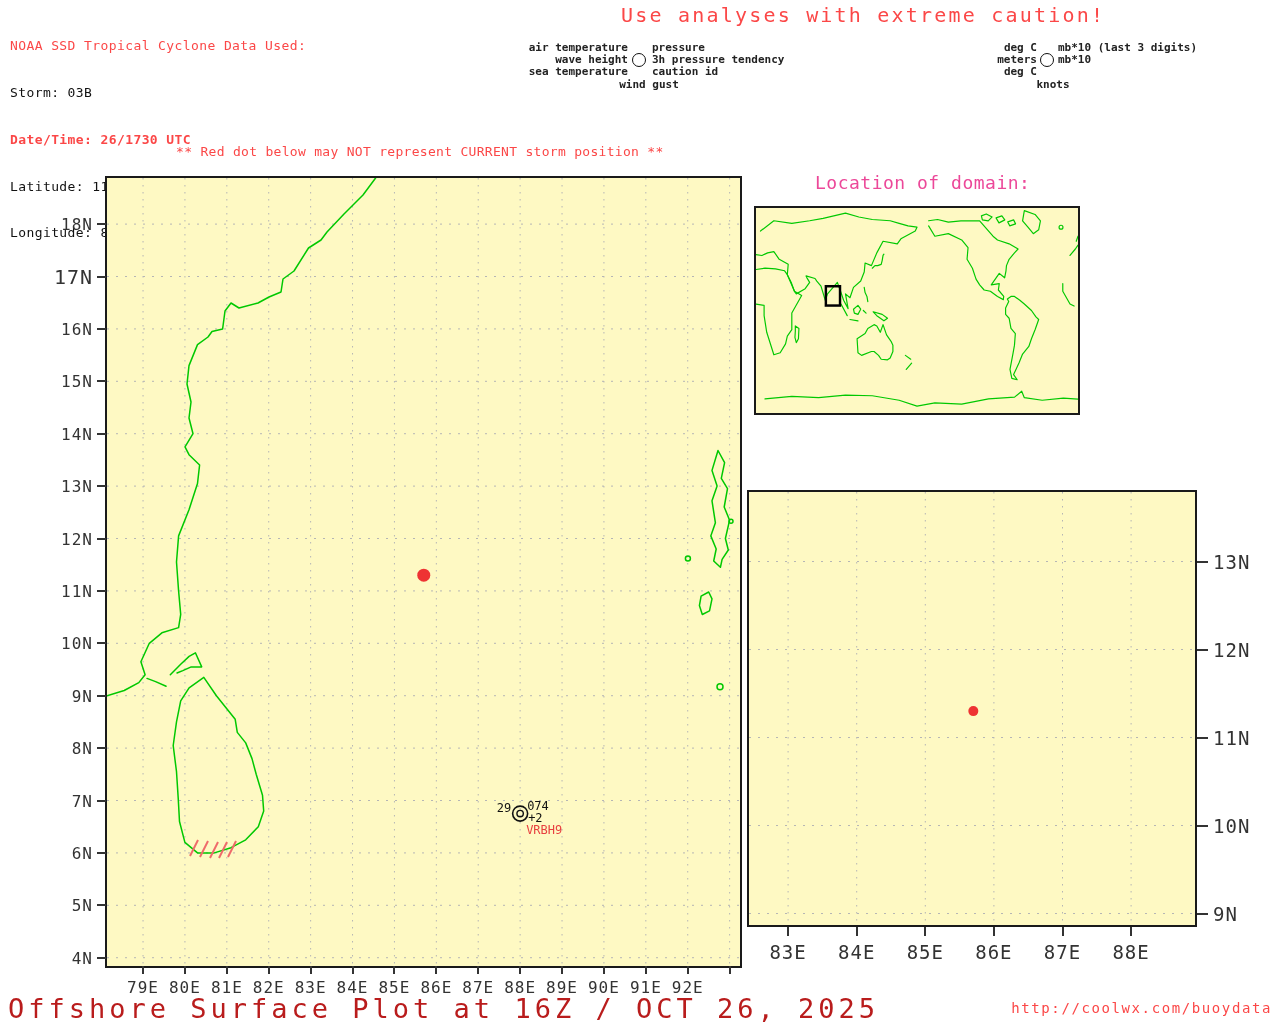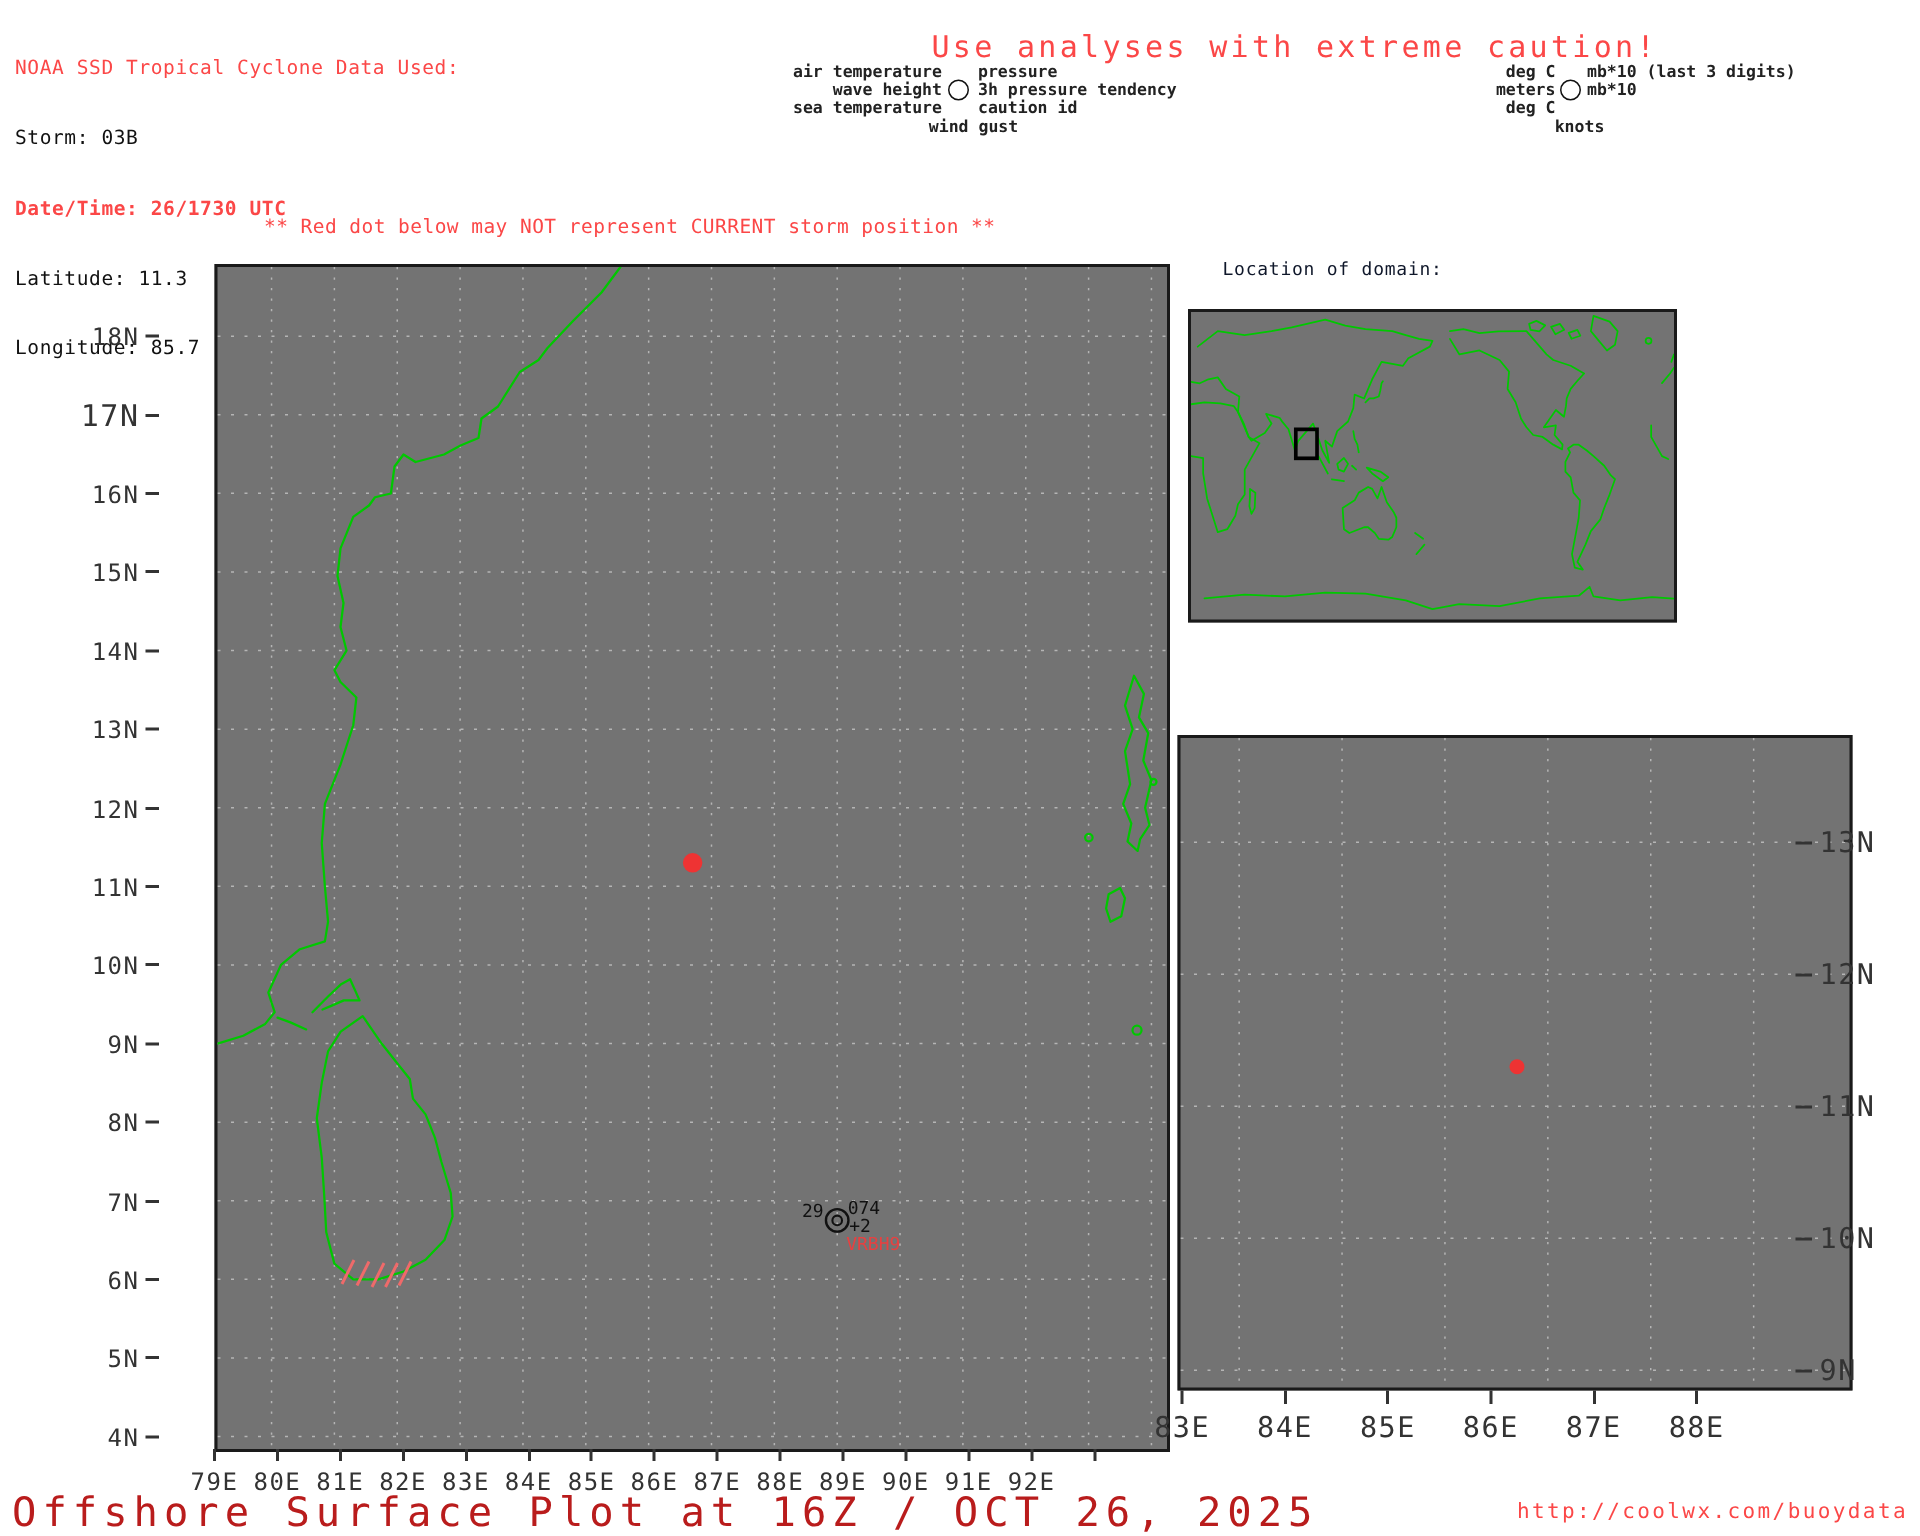--- a/index.html
+++ b/index.html
@@ -7,41 +7,41 @@
        font-family:"DejaVu Sans Mono","Liberation Mono",monospace;color:#111;}
   .abs{position:absolute;}
   .red{color:var(--red-text,#fb4444);}
   .hdr{font-size:13px;line-height:15.6px;letter-spacing:.4px;white-space:pre;}
   .hdr .b{font-weight:bold;}
   .warning{font-size:20px;letter-spacing:2.2px;white-space:pre;}
   .note{font-size:13px;letter-spacing:.3px;white-space:pre;}
   .leg{font-size:11px;line-height:12px;white-space:pre;color:#222;}
   .leg-row{position:absolute;font-weight:bold;}
   .circle-glyph{position:absolute;width:12px;height:12px;border:1.6px solid #111;border-radius:50%;background:#fff;}
-  .map-box{position:absolute;border:2px solid #1a1a1a;box-sizing:border-box;background:#737373;margin-left:38px;}
+  .map-box{position:absolute;border:2px solid #1a1a1a;box-sizing:border-box;background:#fef9c3;}
   .axis-label{position:absolute;color:#333;letter-spacing:1px;text-align:center;white-space:pre;}
   .axis-label.lat{text-align:right;}
   .tick{position:absolute;background:#333;}
-  .inset-title{font-size:12px;letter-spacing:.5px;white-space:pre;color:#0f172a;}
+  .inset-title{font-size:18px;letter-spacing:.5px;white-space:pre;color:#ec4899;}
   .footer-title{font-size:27px;letter-spacing:4px;white-space:pre;color:#b91c1c;}
   .footer-url{font-size:14px;letter-spacing:1.6px;white-space:pre;text-align:right;}
   svg{display:block;}
 </style>
 </head>
 <body>
 
 <div class="abs hdr" style="left:10px;top:7px;">
   <div class="red">NOAA SSD Tropical Cyclone Data Used:</div>
   <div>Storm: 03B</div>
   <div class="red b">Date/Time: 26/1730 UTC</div>
   <div>Latitude: 11.3</div>
   <div>Longitude: 85.7</div>
 </div>
 
-<div class="abs warning red" style="left:621px;top:3px;margin-top:16px;">Use analyses with extreme caution!</div>
+<div class="abs warning red" style="left:621px;top:3px;">Use analyses with extreme caution!</div>
 
 <div>
   <div class="abs leg leg-row" style="left:500px;top:42px;width:128px;text-align:right;">air temperature</div>
   <div class="abs leg leg-row" style="left:500px;top:54px;width:128px;text-align:right;">wave height</div>
   <div class="abs leg leg-row" style="left:500px;top:66px;width:128px;text-align:right;">sea temperature</div>
   <div class="abs leg leg-row" style="left:601px;top:79px;width:96px;text-align:center;">wind gust</div>
   <div class="circle-glyph" style="left:632px;top:53px;"></div>
   <div class="abs leg leg-row" style="left:652px;top:42px;">pressure</div>
   <div class="abs leg leg-row" style="left:652px;top:54px;">3h pressure tendency</div>
   <div class="abs leg leg-row" style="left:652px;top:66px;">caution id</div>

